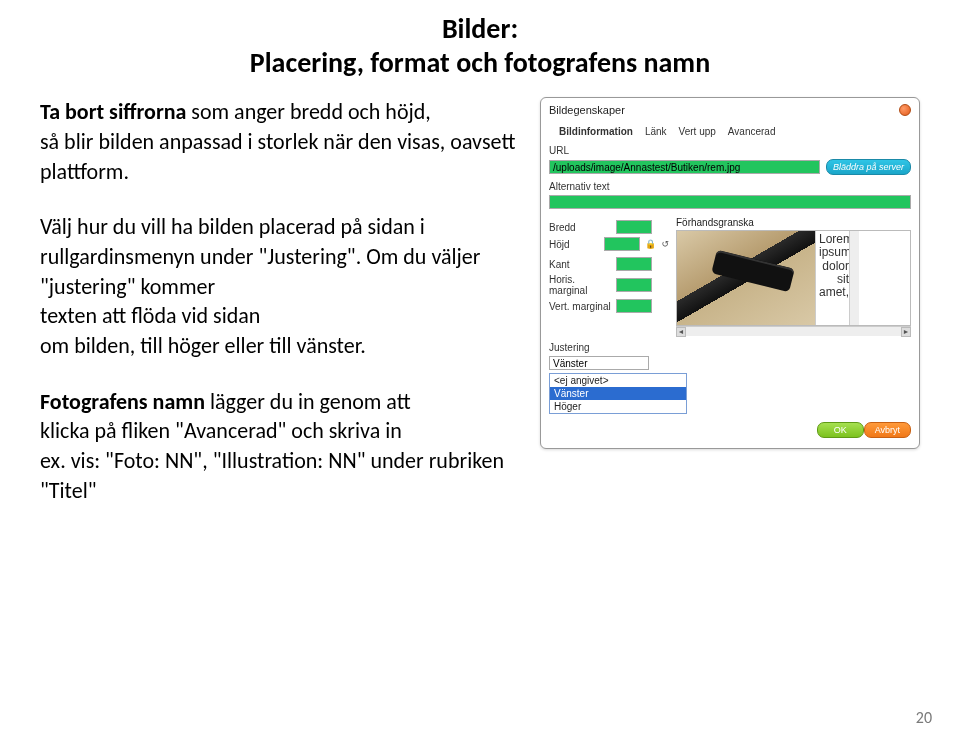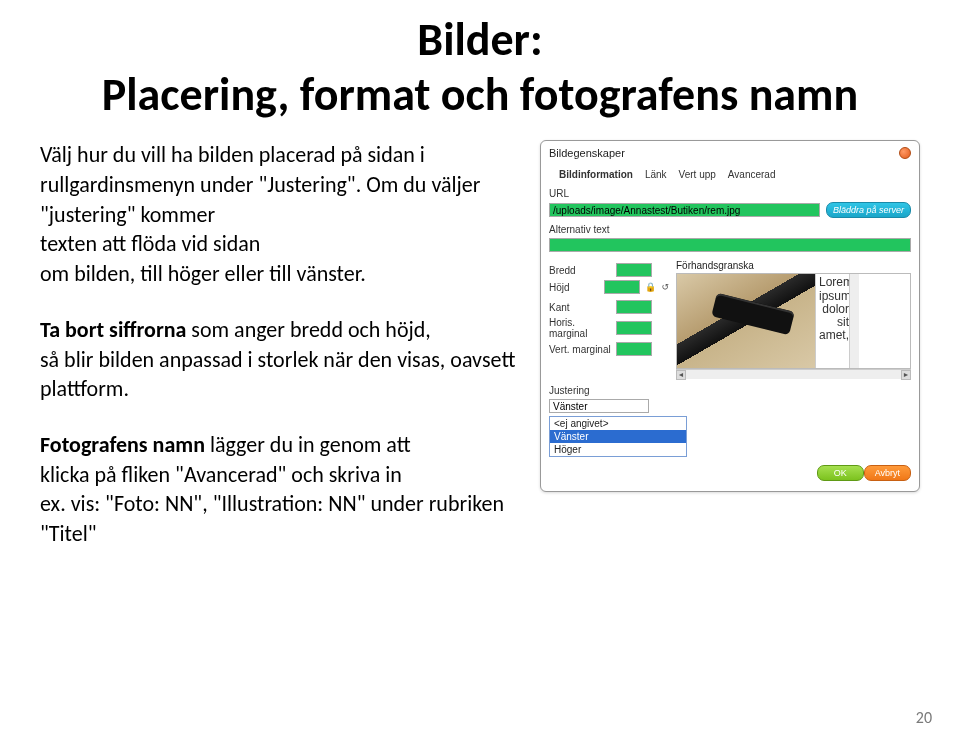--- a/index.html
+++ b/index.html
@@ -1,18 +1,18 @@
 <!DOCTYPE html>
 <html><head>
 <meta charset="utf-8">
 <style>
   * { box-sizing: border-box; margin: 0; padding: 0; }
   html, body { width: 960px; height: 739px; font-family: Calibri, Arial, sans-serif; background: #fff; color: #000; }
   .page { position: relative; width: 960px; height: 739px; padding: 12px 40px 0 40px; }
-  .title-block { text-align: center; font-weight: 700; font-size: 46px; line-height: 1.2; margin-bottom: 18px; }
+  .title-block { text-align: center; font-weight: 700; font-size: 28px; line-height: 1.2; margin-bottom: 18px; }
   .content-row { display: flex; gap: 18px; }
   .text-col { flex: 1 1 55%; font-size: 22px; line-height: 1.35; }
   .para { margin-bottom: 26px; }
   .bold { font-weight: 700; }
   .screenshot-col { flex: 0 0 380px; }
   .dialog { position: relative; width: 380px; border: 1px solid #999; border-radius: 6px; background: #fff; font-family: Arial, sans-serif; font-size: 10px; color: #222; padding: 6px 8px 10px 8px; box-shadow: 0 1px 3px rgba(0,0,0,0.15); }
   .dialog-title { font-weight: 400; font-size: 11px; margin-bottom: 10px; }
   .close-dot { position: absolute; top: 6px; right: 8px; width: 12px; height: 12px; border-radius: 50%; background: radial-gradient(circle at 35% 35%, #ff9a66, #e25a1a); border: 1px solid #b14a12; }
   .tabs { display: flex; gap: 12px; font-size: 10px; margin-bottom: 8px; padding-left: 10px; color: #333; }
   .tabs .tab.active { font-weight: 700; }
@@ -53,27 +53,27 @@
 
 <div class="page">
   <div class="title-block">
     <div>Bilder:</div>
     <div>Placering, format och fotografens namn</div>
   </div>
 
   <div class="content-row">
     <div class="text-col">
       <div class="para">
+        <span class="bold">Ta bort siffrorna</span><span> som anger bredd och höjd,</span><br>
+        <span>så blir bilden anpassad i storlek när den visas, oavsett plattform.</span>
+      </div>
+      <div class="para">
         <span>Välj hur du vill ha bilden placerad på sidan i rullgardinsmenyn under "Justering". Om du väljer "justering" kommer</span><br>
         <span>texten att flöda vid sidan</span><br>
         <span>om bilden, till höger eller till vänster.</span>
-      </div>
-      <div class="para">
-        <span class="bold">Ta bort siffrorna</span><span> som anger bredd och höjd,</span><br>
-        <span>så blir bilden anpassad i storlek när den visas, oavsett plattform.</span>
       </div>
       <div class="para">
         <span class="bold">Fotografens namn</span><span> lägger du in genom att</span><br>
         <span>klicka på fliken "Avancerad" och skriva in</span><br>
         <span>ex. vis: "Foto: NN", "Illustration: NN" under rubriken "Titel"</span>
       </div>
     </div>
 
     <div class="screenshot-col">
       <div class="dialog">

